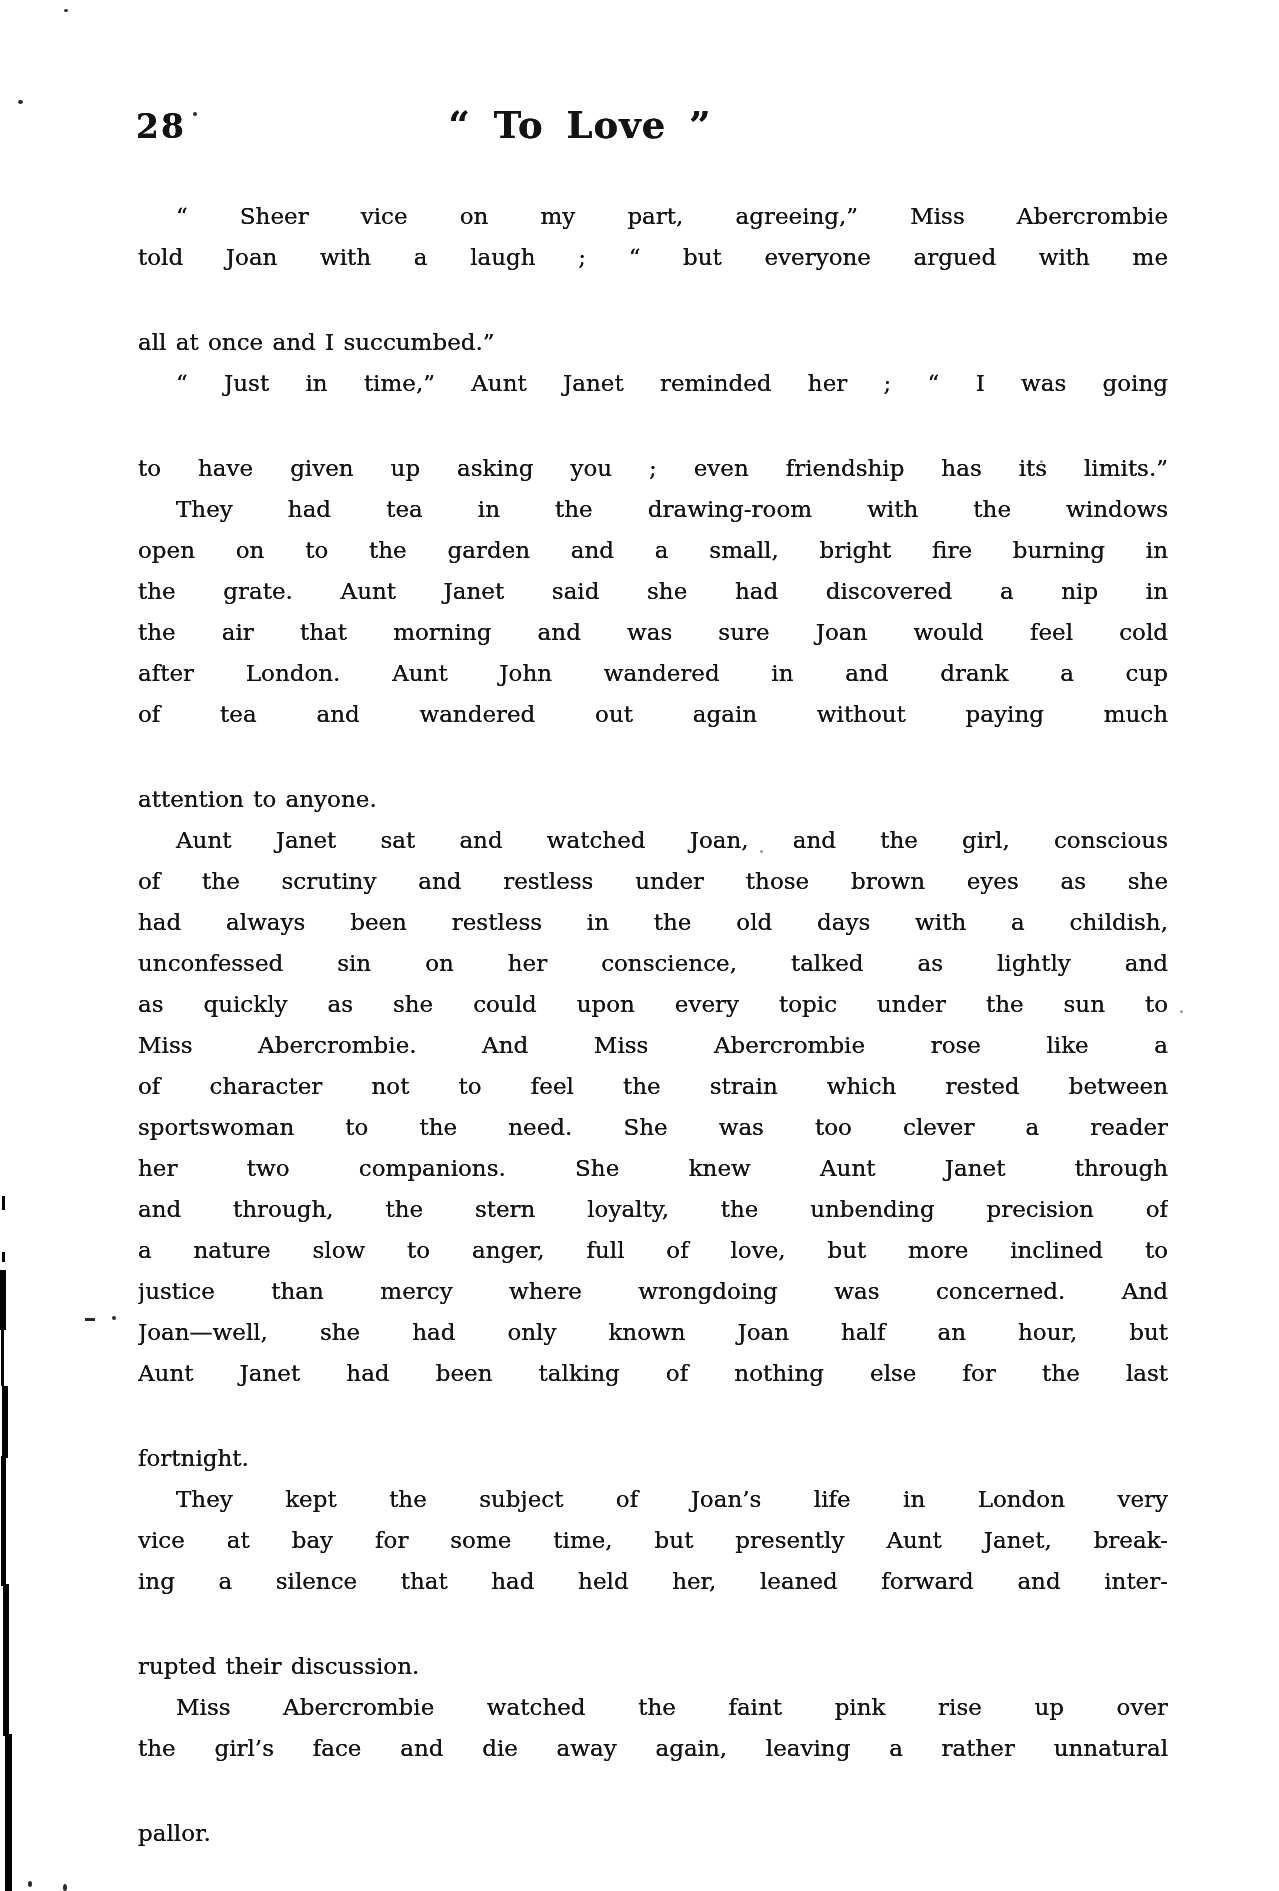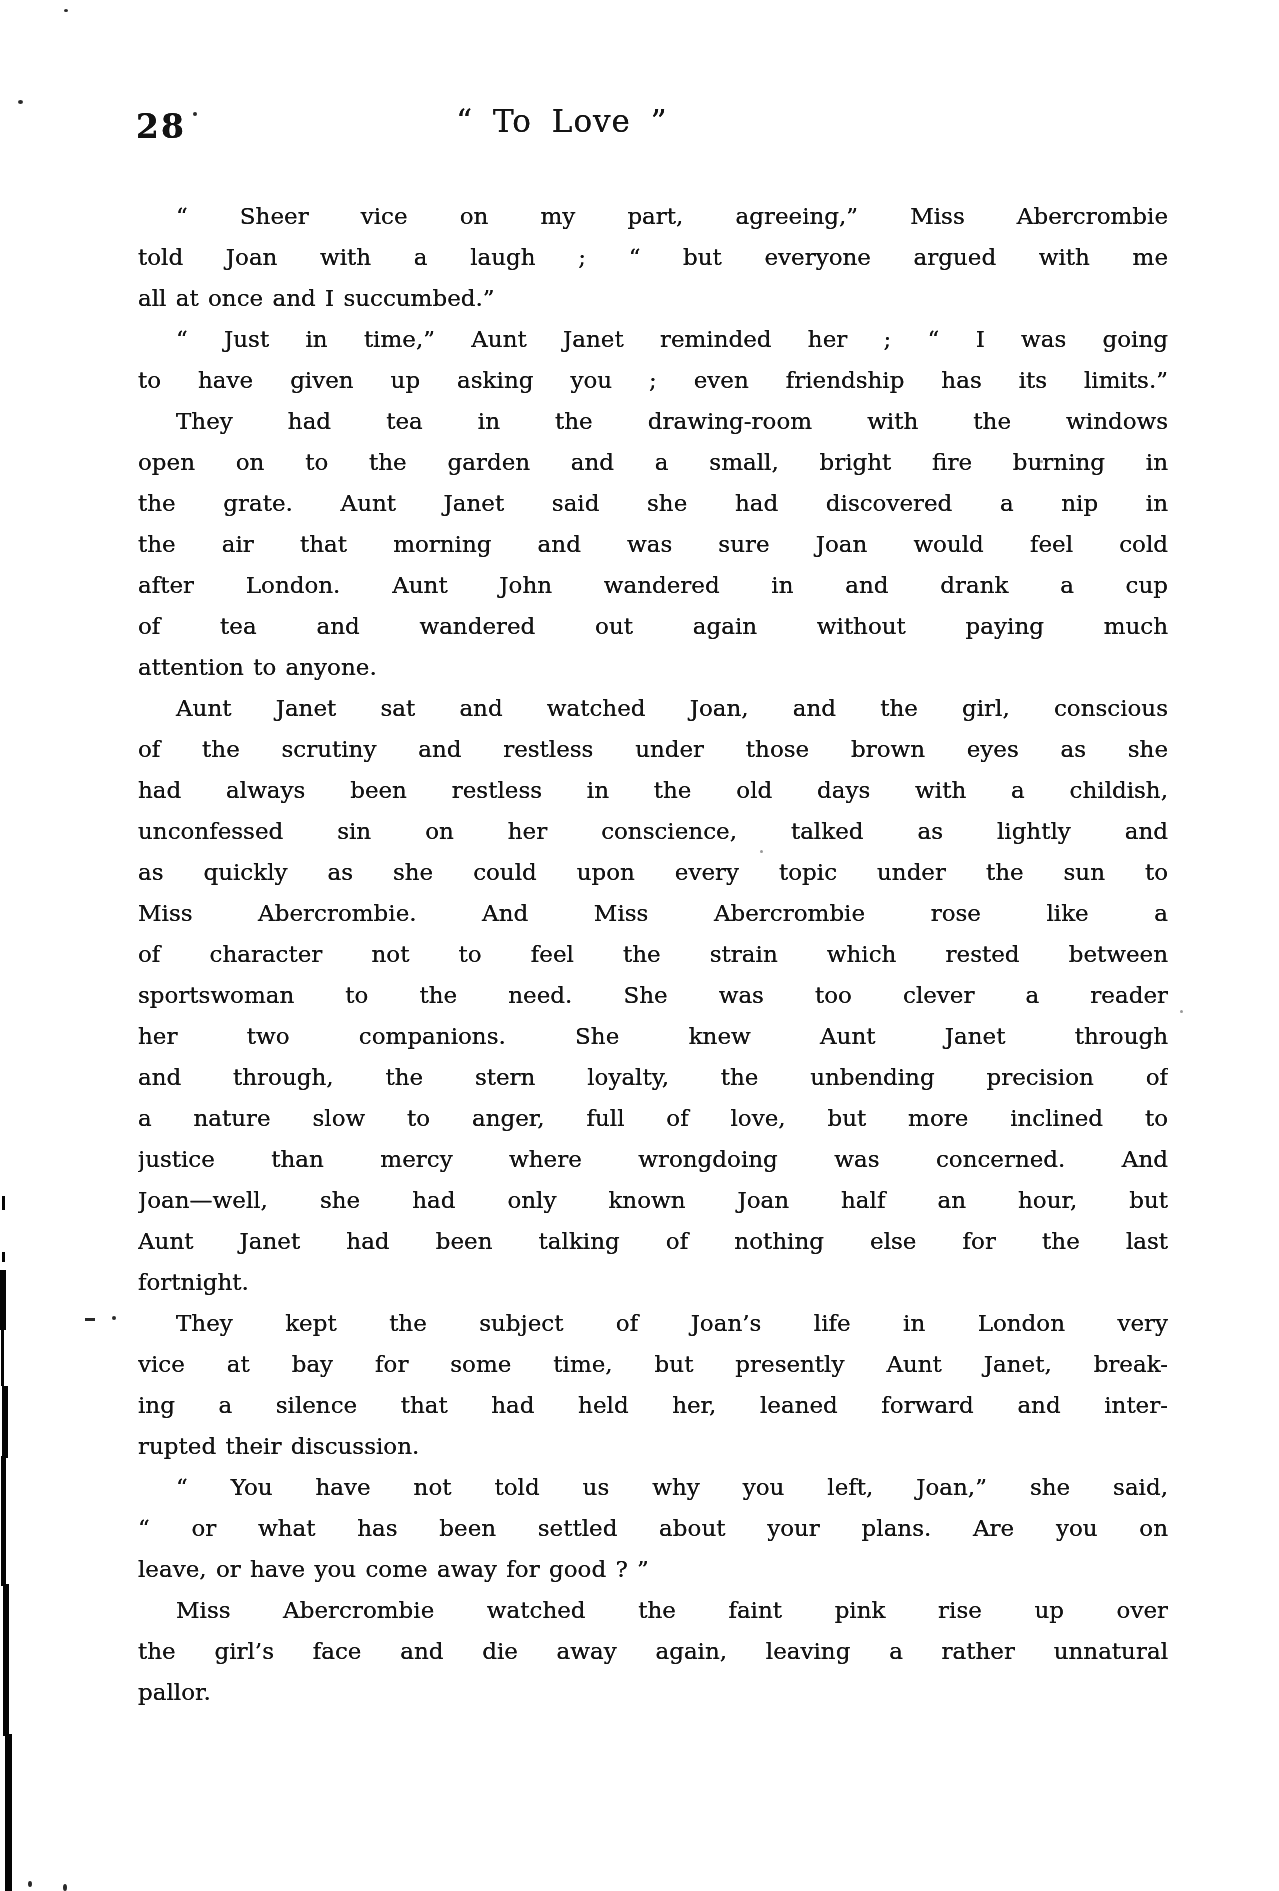--- a/index.html
+++ b/index.html
@@ -13,41 +13,41 @@
     color: #131313;
   }
   
   .header { position: absolute; top: 103px; left: 0; width: 100%; height: 52px; }
   .page-num {
     position: absolute; left: 136px; top: 4px;
     font-size: 33px; font-weight: bold; letter-spacing: 2px;
     text-shadow: 0 0 0.4px currentColor;
   }
   .title {
-    position: absolute; left: 562px; top: 0; transform: translateX(-50%);
-    font-size: 31px; font-weight: normal;
+    position: absolute; left: 580px; top: 0; transform: translateX(-50%);
+    font-size: 37px; font-weight: bold;
     word-spacing: 9px; letter-spacing: 1px; white-space: nowrap;
     text-shadow: 0 0 0.4px currentColor;
   }
   
   .body {
     position: absolute; top: 196px; left: 138px; width: 1030px;
   }
   .line {
     font-size: 23px;
     line-height: 41px;
     height: 41px;
     overflow: hidden;
     text-align: justify;
     text-align-last: justify;
     word-spacing: 2px;
     text-shadow: 0 0 0.45px currentColor;
   }
   .para .line.first { text-indent: 38px; }
-  .para .line.last { text-align-last: left; }
+  .para .line.last { text-align-last: left; margin-top: 44px; }
   .para .line.last.full { text-align-last: justify; }
   
   .artifact { position: absolute; background: #050505; }
   .speck { position: absolute; background: #2a2a2a; border-radius: 50%; }
   .speck.faint { background: #9a9a9a; }
 </style>
 </head>
 <body>
 
 <div class="page">
@@ -93,25 +93,20 @@
         <div class="line">Aunt Janet had been talking of nothing else for the last</div>
         <div class="line last">fortnight.</div>
       </div>
       <div class="para">
         <div class="line first">They kept the subject of Joan’s life in London very</div>
         <div class="line">vice at bay for some time, but presently Aunt Janet, break-</div>
         <div class="line">ing a silence that had held her, leaned forward and inter-</div>
         <div class="line last">rupted their discussion.</div>
       </div>
       <div class="para">
-        <div class="line first">“ You have not told us why you left, Joan,” she said,</div>
-        <div class="line">“ or what has been settled about your plans. Are you on</div>
-        <div class="line last">leave, or have you come away for good ? ”</div>
-      </div>
-      <div class="para">
         <div class="line first">Miss Abercrombie watched the faint pink rise up over</div>
         <div class="line">the girl’s face and die away again, leaving a rather unnatural</div>
         <div class="line last">pallor.</div>
       </div>
     </div>
 
   <div class="artifact" style="left:2px; top:1196px; width:3px; height:14px;"></div>
   <div class="artifact" style="left:2px; top:1252px; width:3px; height:10px;"></div>
   <div class="artifact" style="left:0px; top:1270px; width:6px; height:60px;"></div>
   <div class="artifact" style="left:1px; top:1330px; width:3px; height:56px;"></div>

